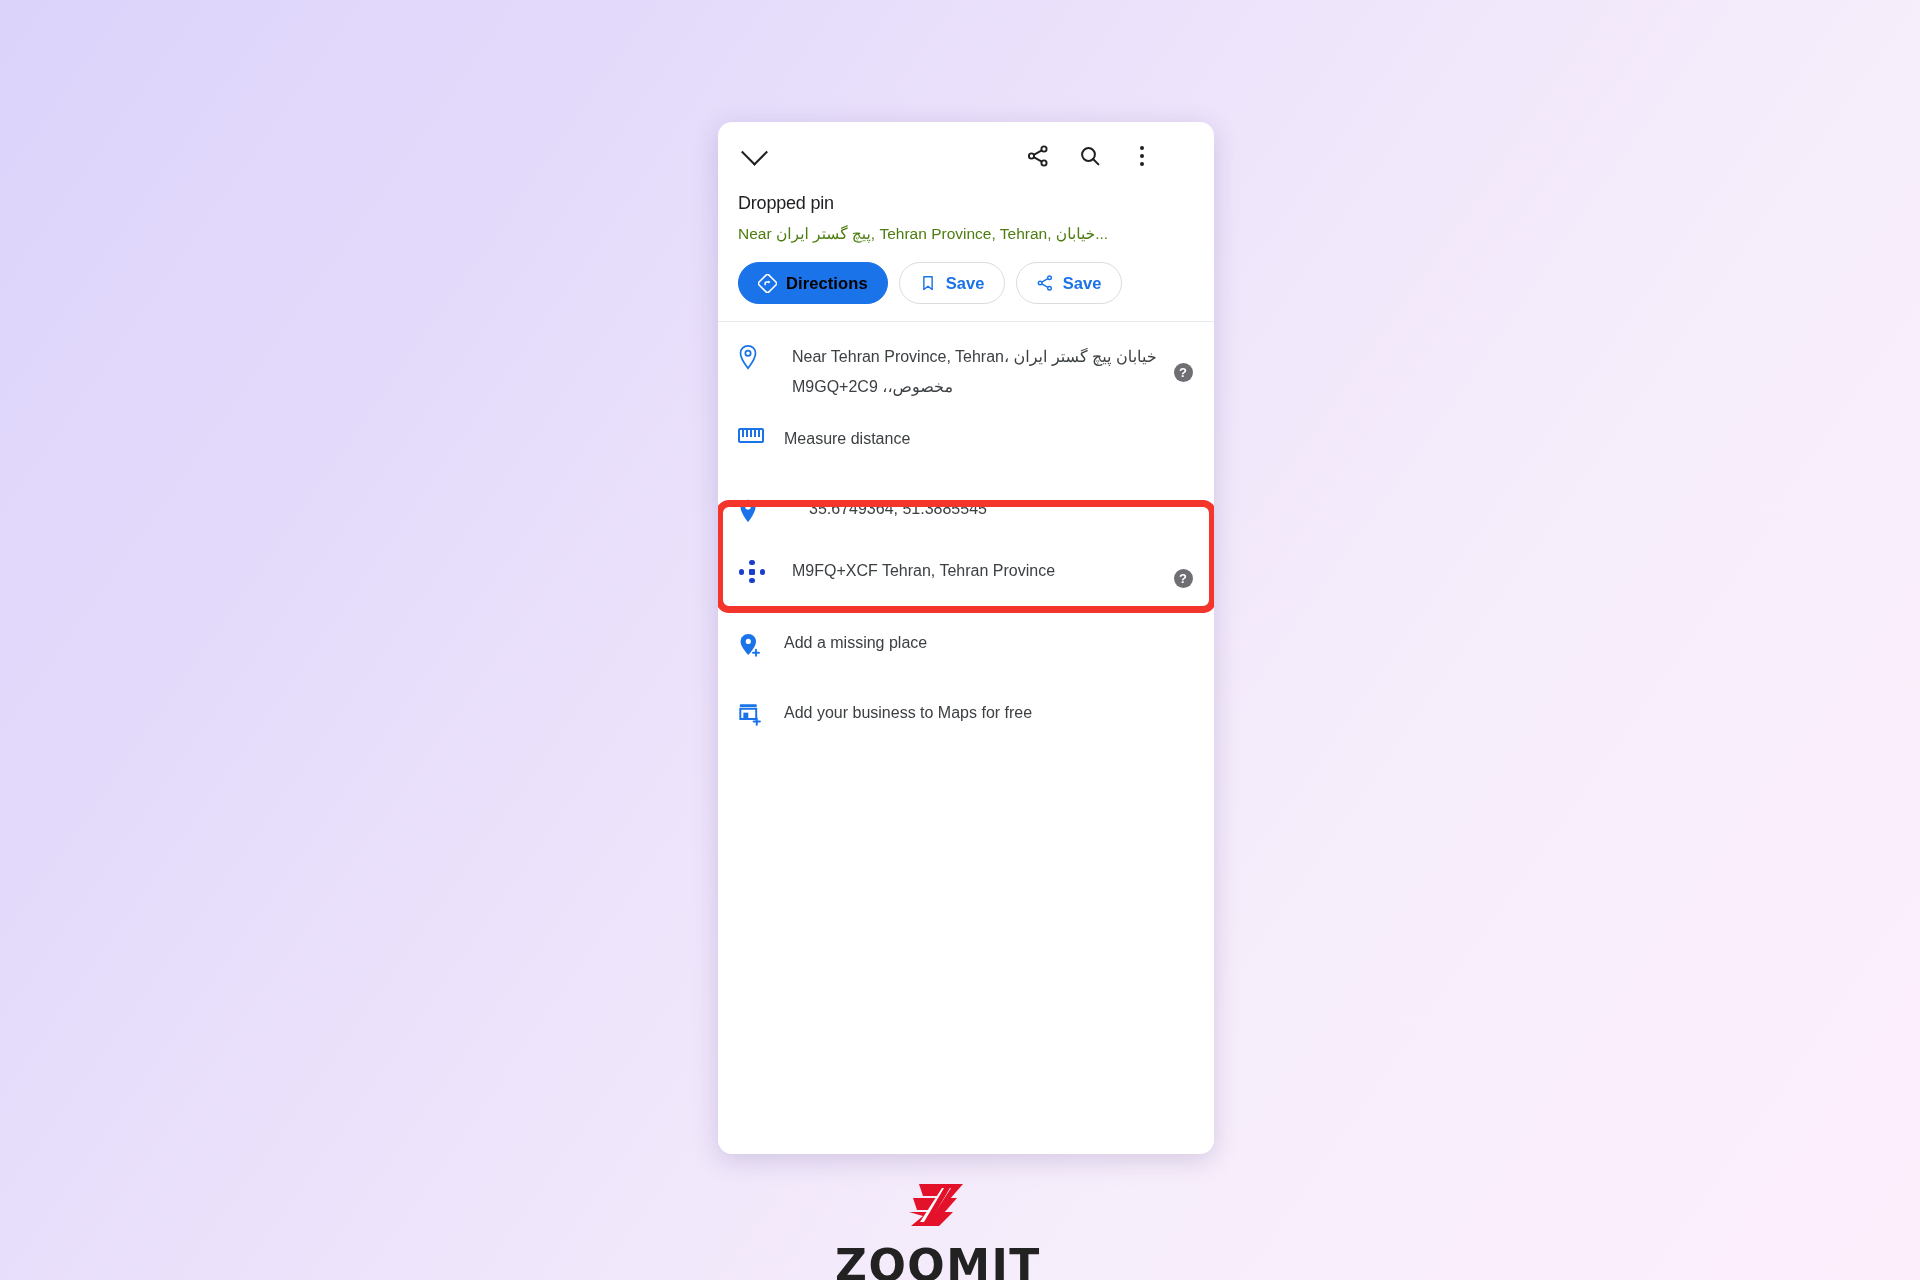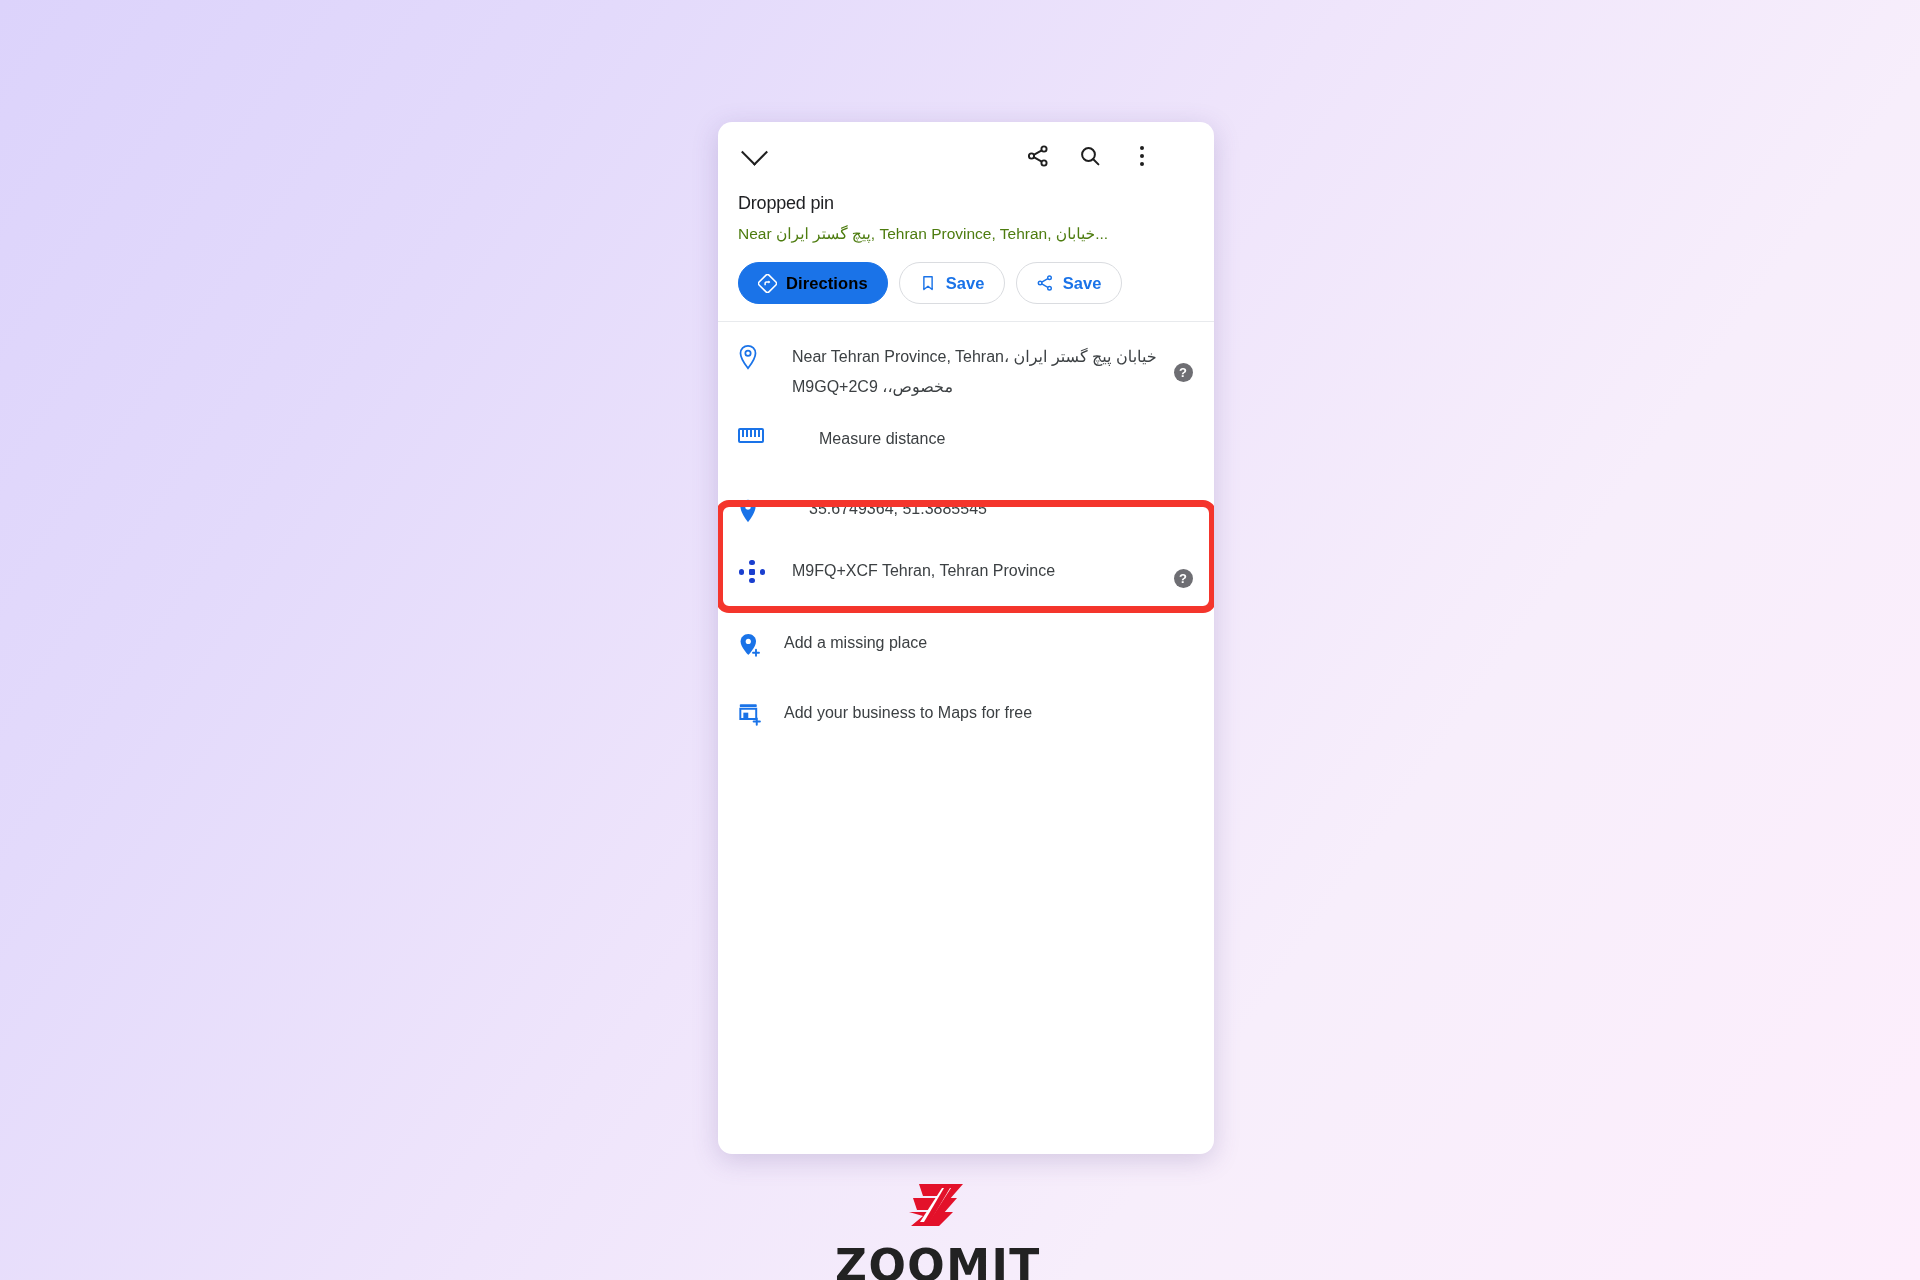--- a/index.html
+++ b/index.html
@@ -150,21 +150,21 @@
     font-size: 13px;
     font-weight: 700;
     display: flex;
     align-items: center;
     justify-content: center;
     line-height: 1;
   }
 
   .row-address   { padding-top: 14px; padding-bottom: 10px; }
   .row-address .row-text { line-height: 30px; font-size: 16px; }
-  .row-measure   { padding-top: 14px; padding-bottom: 14px; gap: 35px; }
+  .row-measure   { padding-top: 14px; padding-bottom: 14px; }
   .row-coords    { padding-top: 16px; padding-bottom: 12px; gap: 25px; }
   .row-plus      { padding-top: 10px; padding-bottom: 16px; }
   .row-suggest   { padding-top: 20px; padding-bottom: 14px; }
   .row-addplace  { padding-top: 16px; padding-bottom: 14px; }
   .row-business  { padding-top: 16px; padding-bottom: 14px; justify-content: flex-end; }
 
   .row-plus .row-text,
   .row-address .row-text { padding-left: 8px; }
 
   

